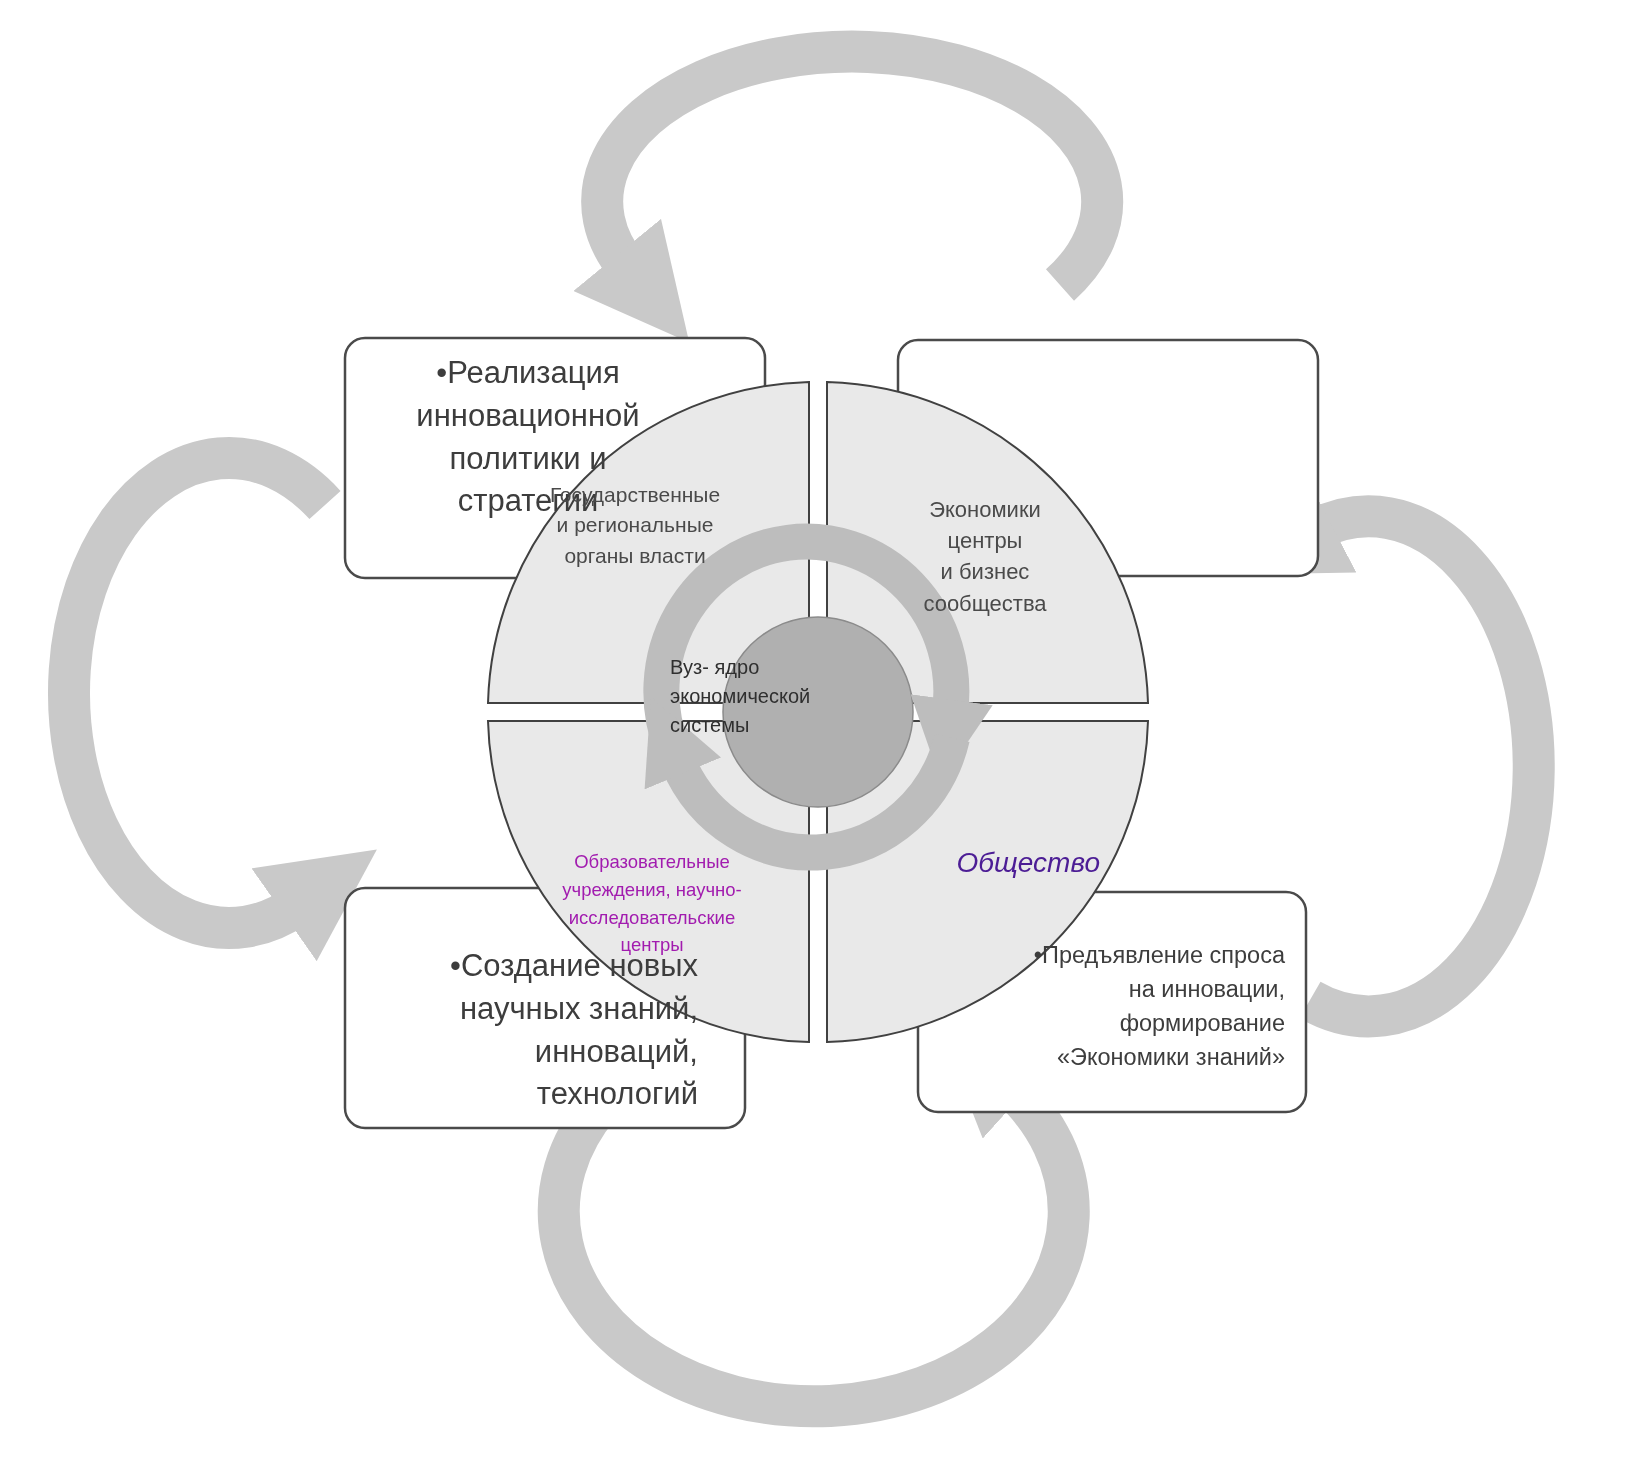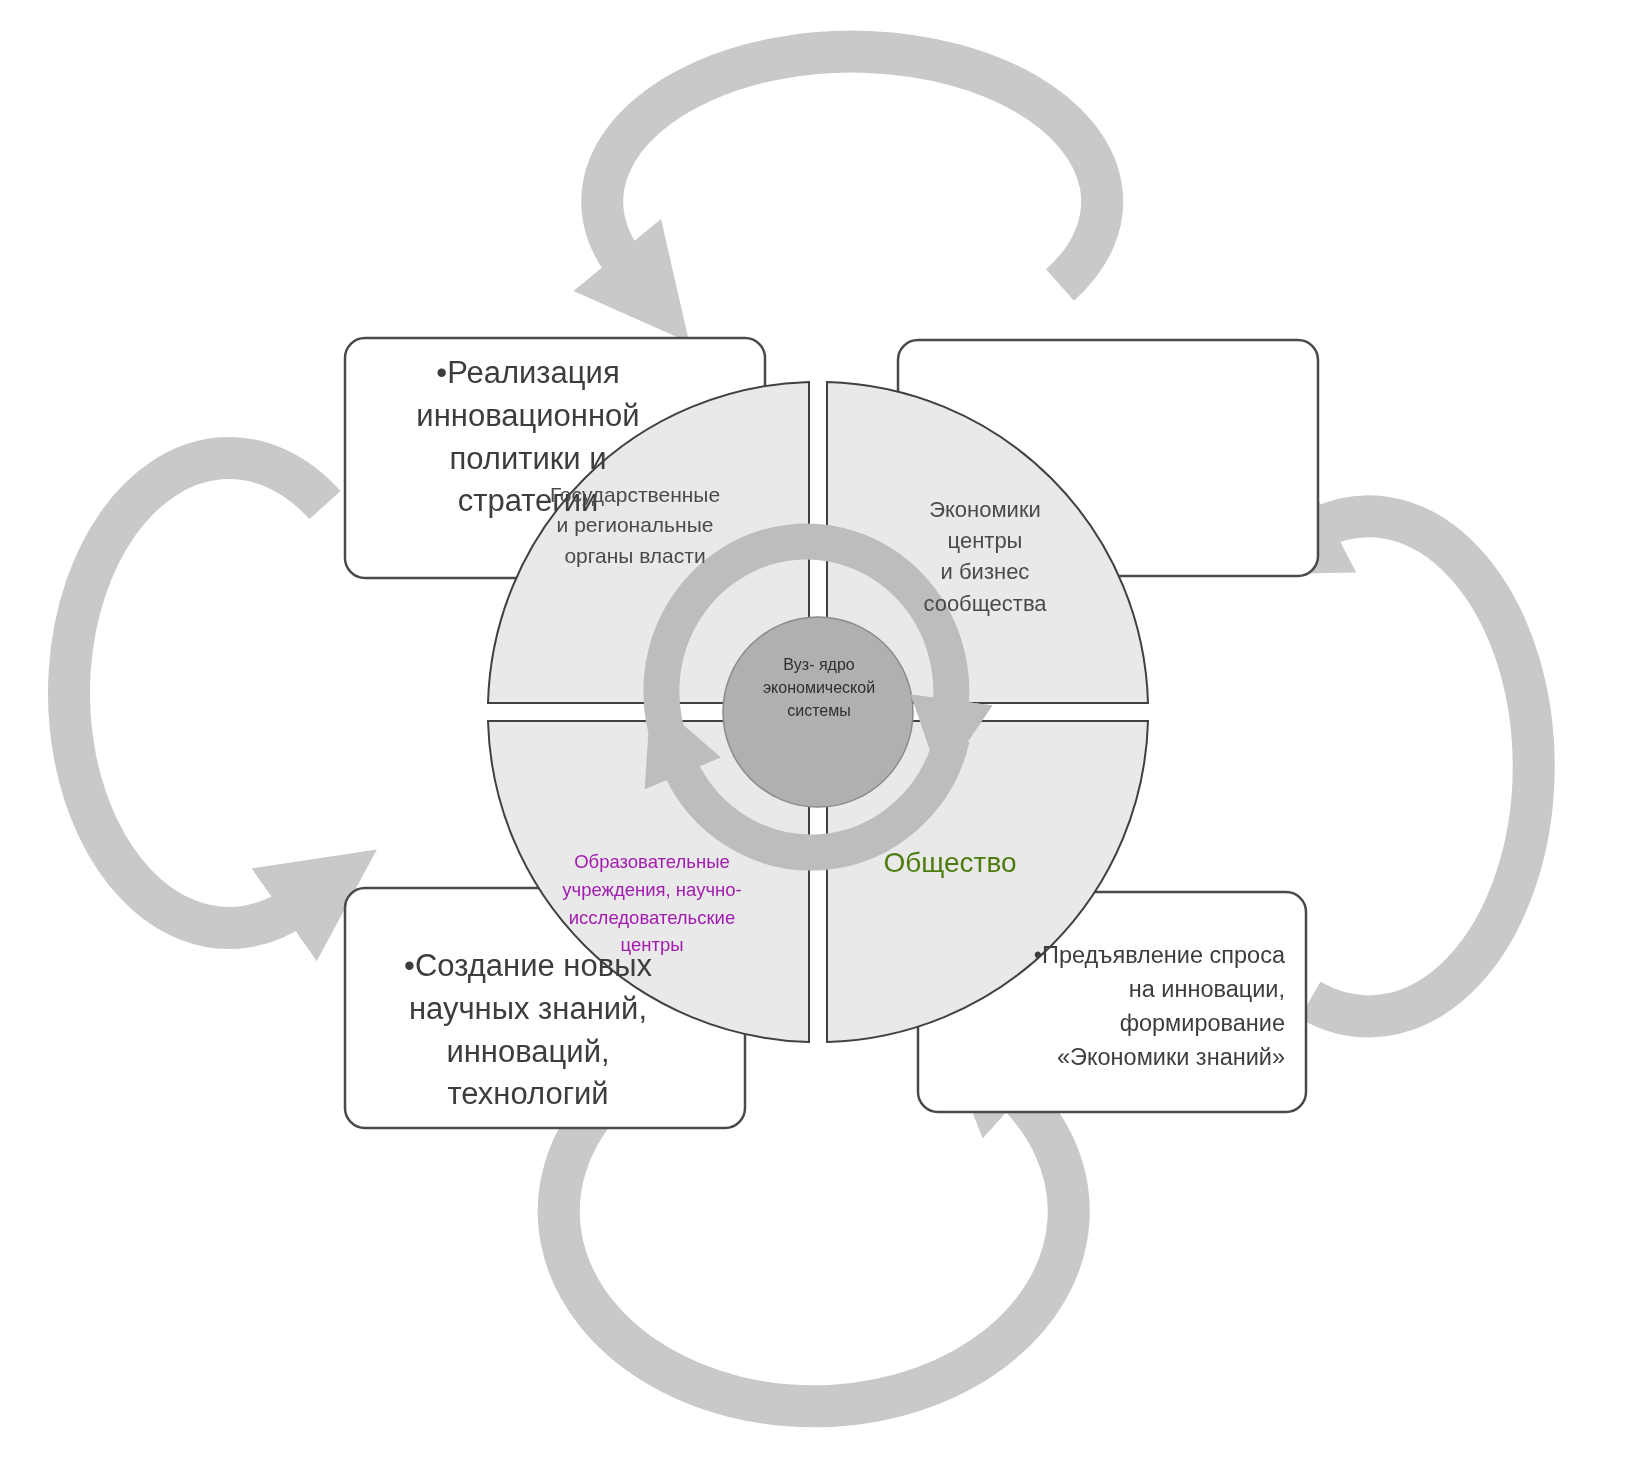--- a/index.html
+++ b/index.html
@@ -13,27 +13,27 @@
   }
   #canvas svg { position: absolute; left: 0; top: 0; }
   .txt {
     position: absolute;
     white-space: pre-line;
     color: #3d3d3d;
     font-family: "Liberation Sans", sans-serif;
   }
   .callout-tl { left: 358px; top: 352px; width: 340px; font-size: 31px; line-height: 1.38; text-align: center; }
   .callout-tr { left: 935px; top: 352px; width: 360px; font-size: 27px; line-height: 1.42; text-align: right; }
-  .callout-bl { left: 358px; top: 945px; width: 340px; font-size: 31px; line-height: 1.38; text-align: center; }
+  .callout-bl { left: 358px; top: 945px; width: 340px; font-size: 31px; line-height: 1.38; text-align: right; }
   .callout-br { left: 980px; top: 938px; width: 305px; font-size: 23.5px; line-height: 1.45; text-align: right; }
   .quad-tl   { left: 485px; top: 480px; width: 300px; font-size: 21px;  line-height: 1.45; text-align: center; color: #4a4a4a; }
   .quad-tr   { left: 835px; top: 494px; width: 300px; font-size: 22px;  line-height: 1.42; text-align: center; color: #4a4a4a; }
   .quad-bl   { left: 502px; top: 848px; width: 300px; font-size: 18.5px; line-height: 1.5; text-align: center; color: #a21caf; }
-  .quad-br   { left: 800px; top: 845px; width: 300px; font-size: 28px;  line-height: 1.3;  text-align: center; color: #4d7c0f; }
-  .center-lbl{ left: 703px; top: 653px; width: 232px; font-size: 16px;  line-height: 1.45; text-align: center; color: #2f2f2f; }
+  .quad-br   { left: 800px; top: 845px; width: 300px; font-size: 28px;  line-height: 1.3;  text-align: right; color: #4c1d95; font-style: italic; }
+  .center-lbl{ left: 670px; top: 653px; width: 232px; font-size: 20px;  line-height: 1.45; text-align: left; color: #2f2f2f; }
 </style>
 </head>
 <body>
 
 <div id="canvas">
 
   <svg width="1628" height="1457" viewBox="0 0 1628 1457">
     <defs>
       <marker id="ah-outer" viewBox="0 0 10 10" refX="1.5" refY="5" markerWidth="2.7" markerHeight="2.7" orient="auto">
         <path d="M 0 0 L 10 5 L 0 10 Z" fill="#c9c9c9"></path>

